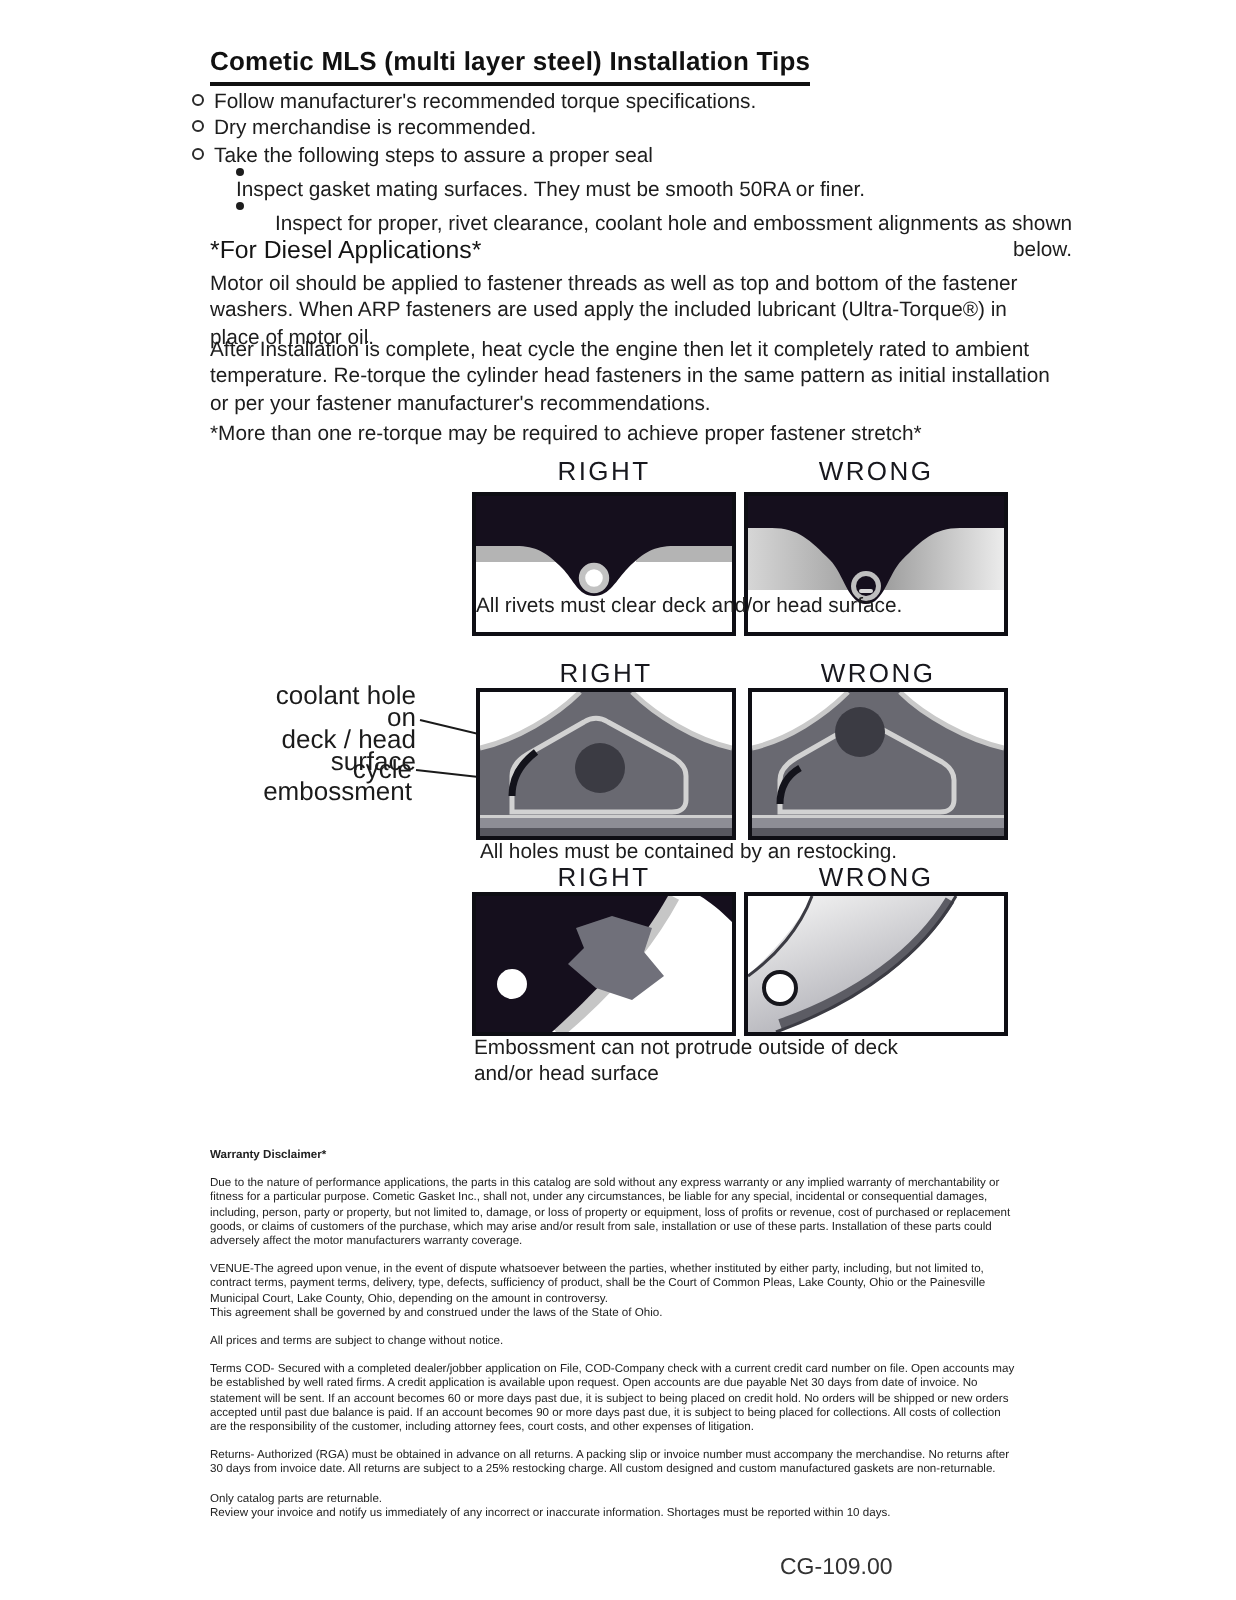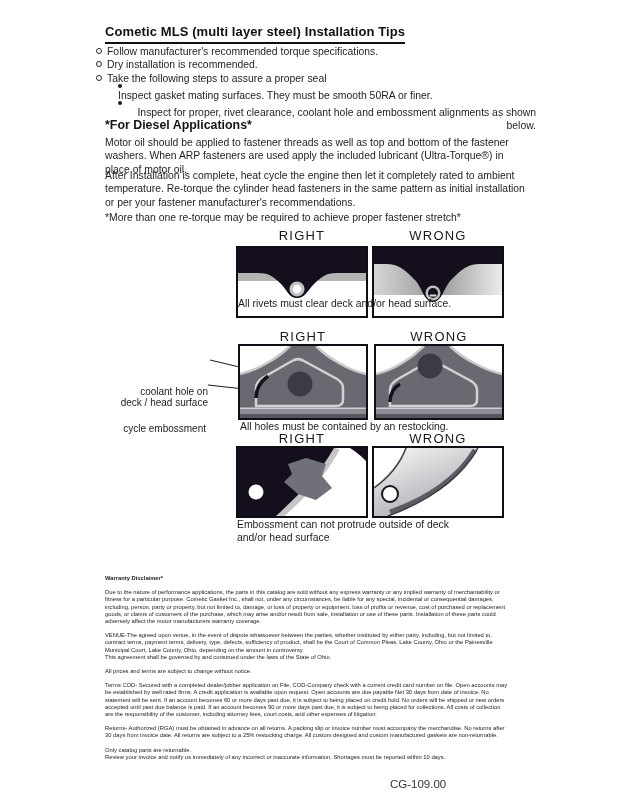--- a/index.html
+++ b/index.html
@@ -9,27 +9,27 @@
   .title{font-size:13px;font-weight:bold;color:#111;border-bottom:2px solid #111;
          padding-bottom:3px;display:inline-block;letter-spacing:.1px;}
   .body-text{font-size:10.4px;line-height:13.3px;color:#1d1d1d;}
   .tips{left:96px;top:45px;width:440px;}
   .tip-line{display:flex;align-items:baseline;text-align:right;}
   .obullet{flex:none;width:4px;height:4px;border:1px solid #2a2a2a;border-radius:50%;
            margin-right:5px;position:relative;top:-1px;}
   .sub{padding-left:22px;flex-direction:column;}
   .fbullet{flex:none;width:4px;height:4px;background:#1d1d1d;border-radius:50%;
            margin-right:5px;position:relative;top:-1px;}
-  .h2{font-size:12.4px;font-weight:bold;color:#141414;}
+  .h2{font-size:12.4px;font-weight:normal;color:#141414;}
   .para{left:105px;width:424px;}
   .diag-label{font-size:13px;letter-spacing:1.2px;color:#18181e;text-align:center;}
   .dbox{position:absolute;border:2px solid #0e0e14;background:#fff;box-sizing:border-box;}
   .dbox svg{display:block;width:100%;height:100%;}
   .caption{font-size:10.4px;line-height:12.5px;color:#1d1d1d;}
-  .ptr-label{font-size:10px;line-height:11px;color:#1b1b1b;text-align:right;margin-top:44px;}
+  .ptr-label{font-size:13px;line-height:11px;color:#1b1b1b;text-align:right;}
   .warranty{left:105px;top:575px;width:404px;font-size:5.8px;line-height:7.2px;color:#222;}
   .warranty .wh{font-weight:bold;margin-bottom:7px;}
   .warranty p{margin:0 0 7px 0;}
   .warranty p.tight{margin-bottom:0;}
   .pageno{font-size:11.5px;color:#333;}
 </style>
 </head>
 <body>
 
 <div class="page">
@@ -38,21 +38,21 @@
     <span class="title">Cometic MLS (multi layer steel) Installation Tips</span>
   </div>
 
   <div class="abs body-text tips">
     <div class="tip-line">
       <span class="obullet"></span>
       <span>Follow manufacturer's recommended torque specifications.</span>
     </div>
     <div class="tip-line">
       <span class="obullet"></span>
-      <span>Dry installation is recommended.</span>
+      <span>Dry merchandise is recommended.</span>
     </div>
     <div class="tip-line">
       <span class="obullet"></span>
       <span>Take the following steps to assure a proper seal</span>
     </div>
     <div class="tip-line sub">
       <span class="fbullet"></span>
       <span>Inspect gasket mating surfaces.  They must be smooth 50RA or finer.</span>
     </div>
     <div class="tip-line sub">

